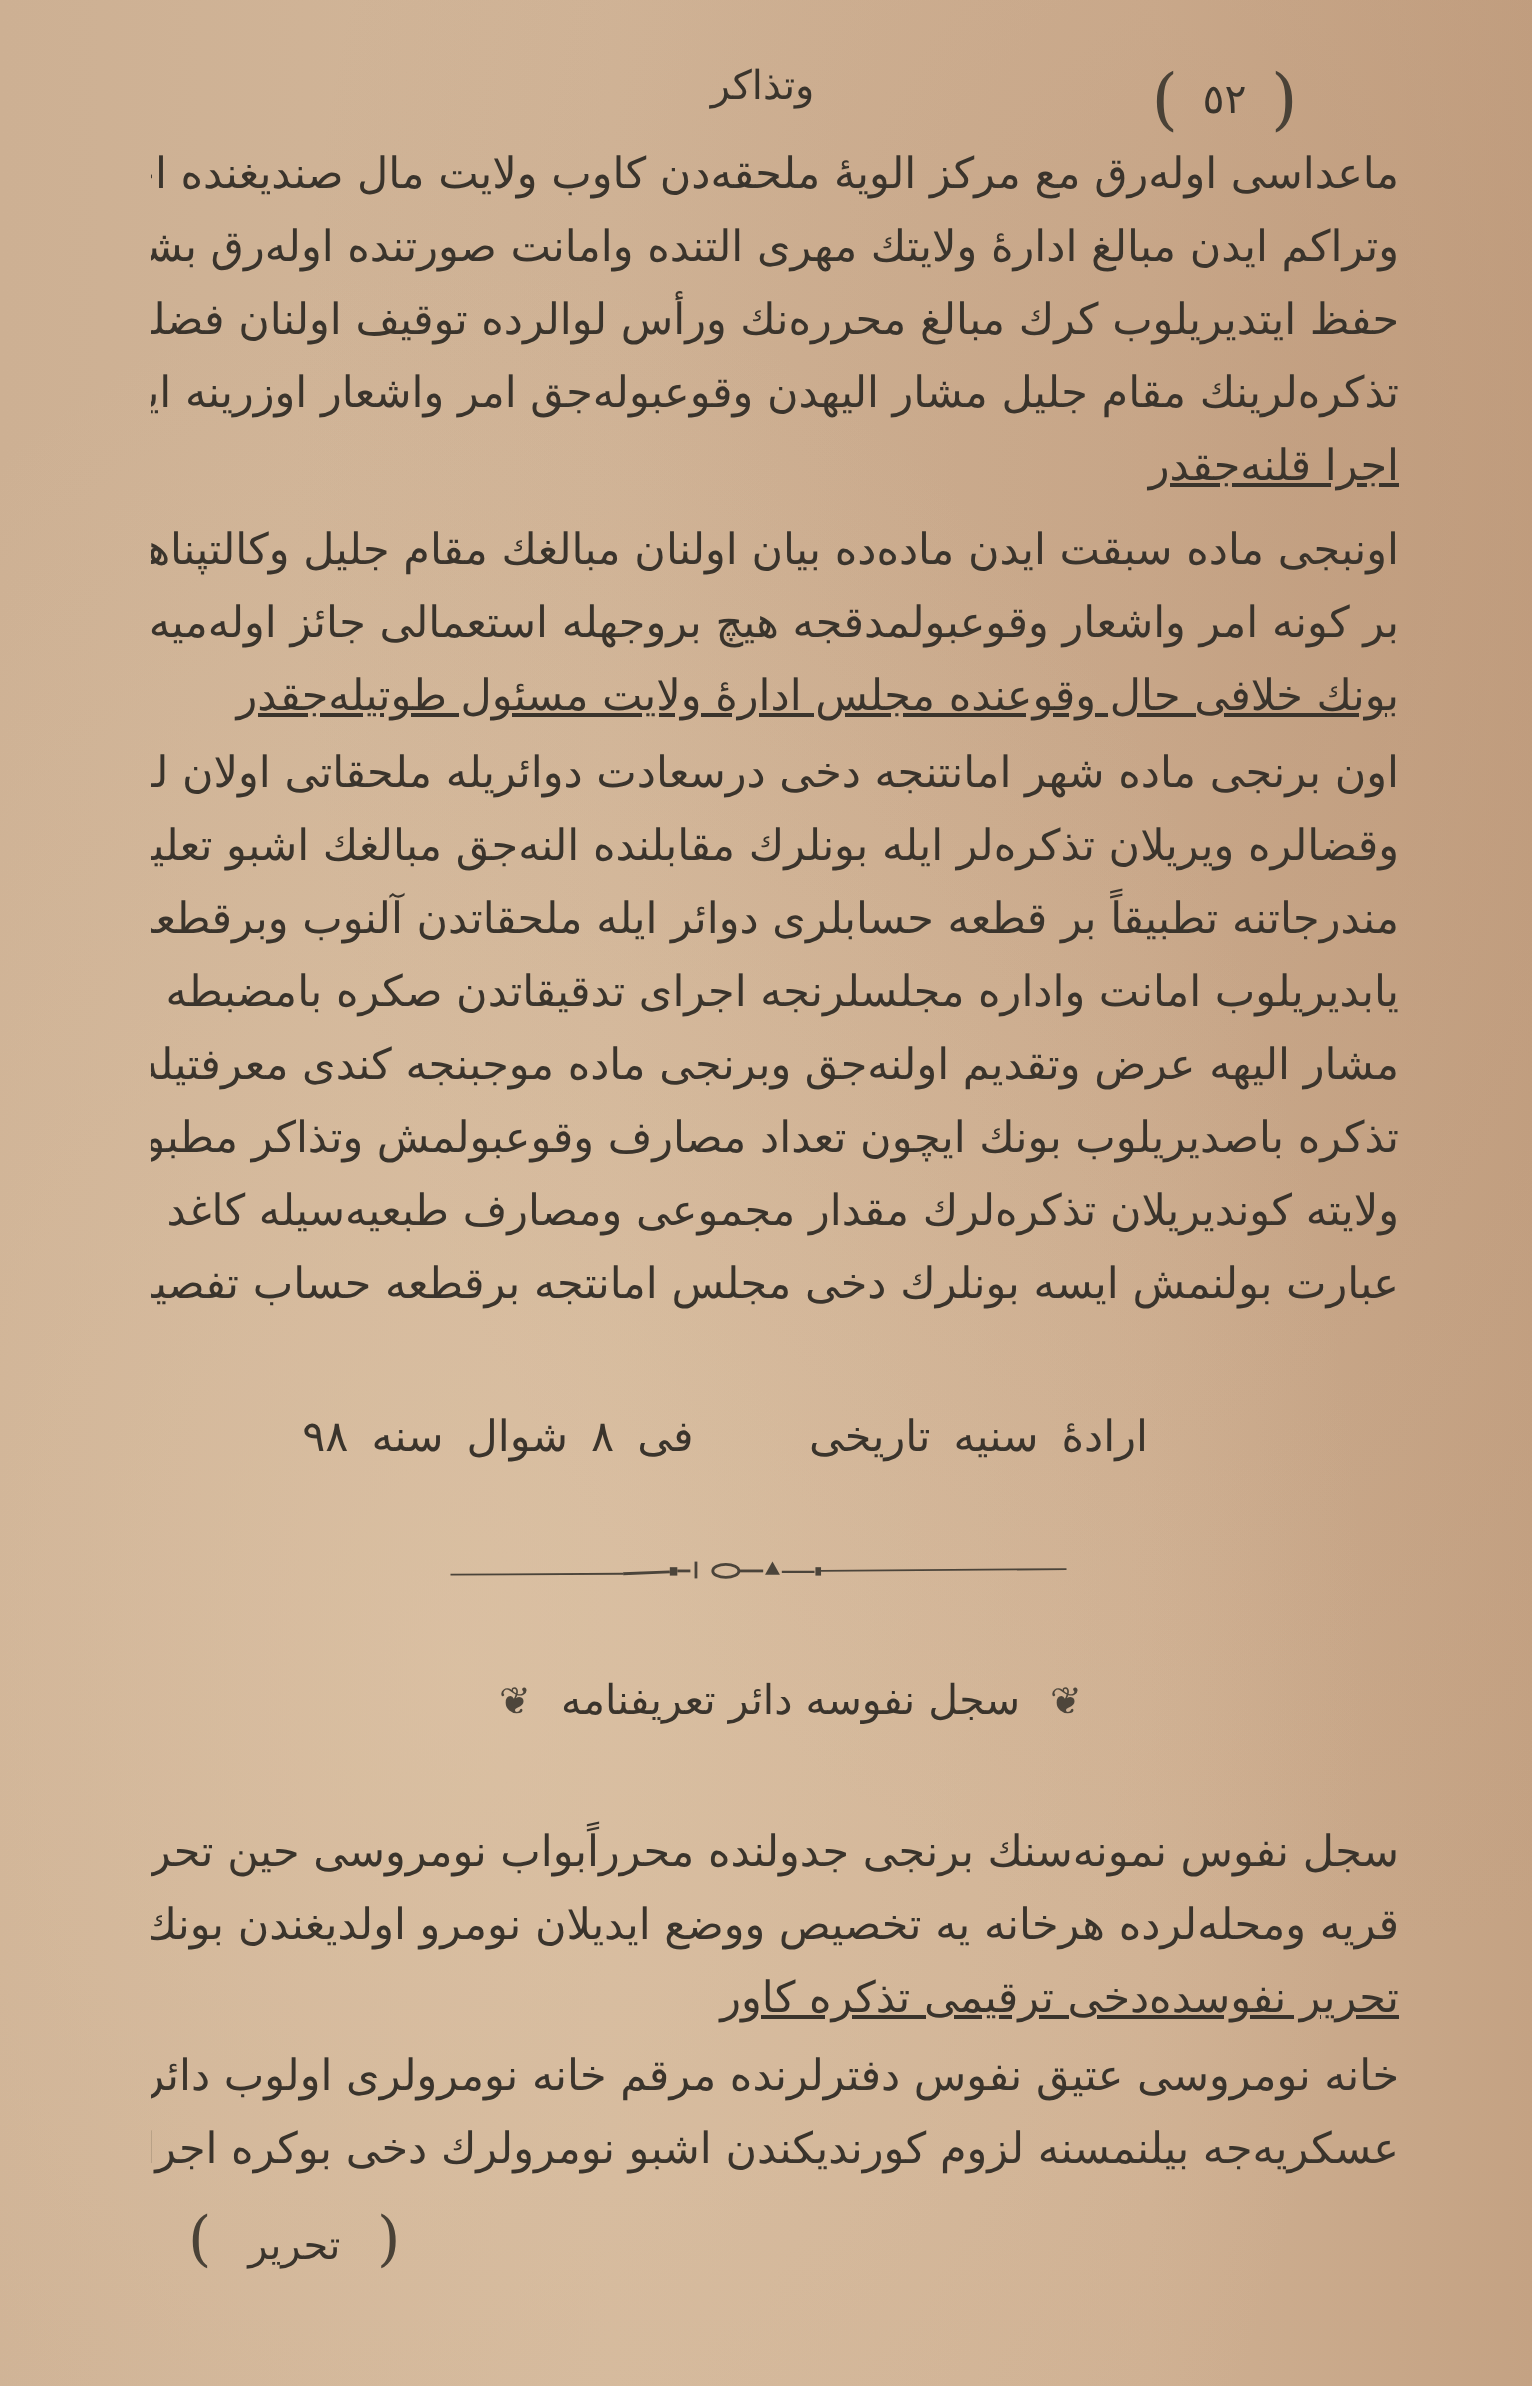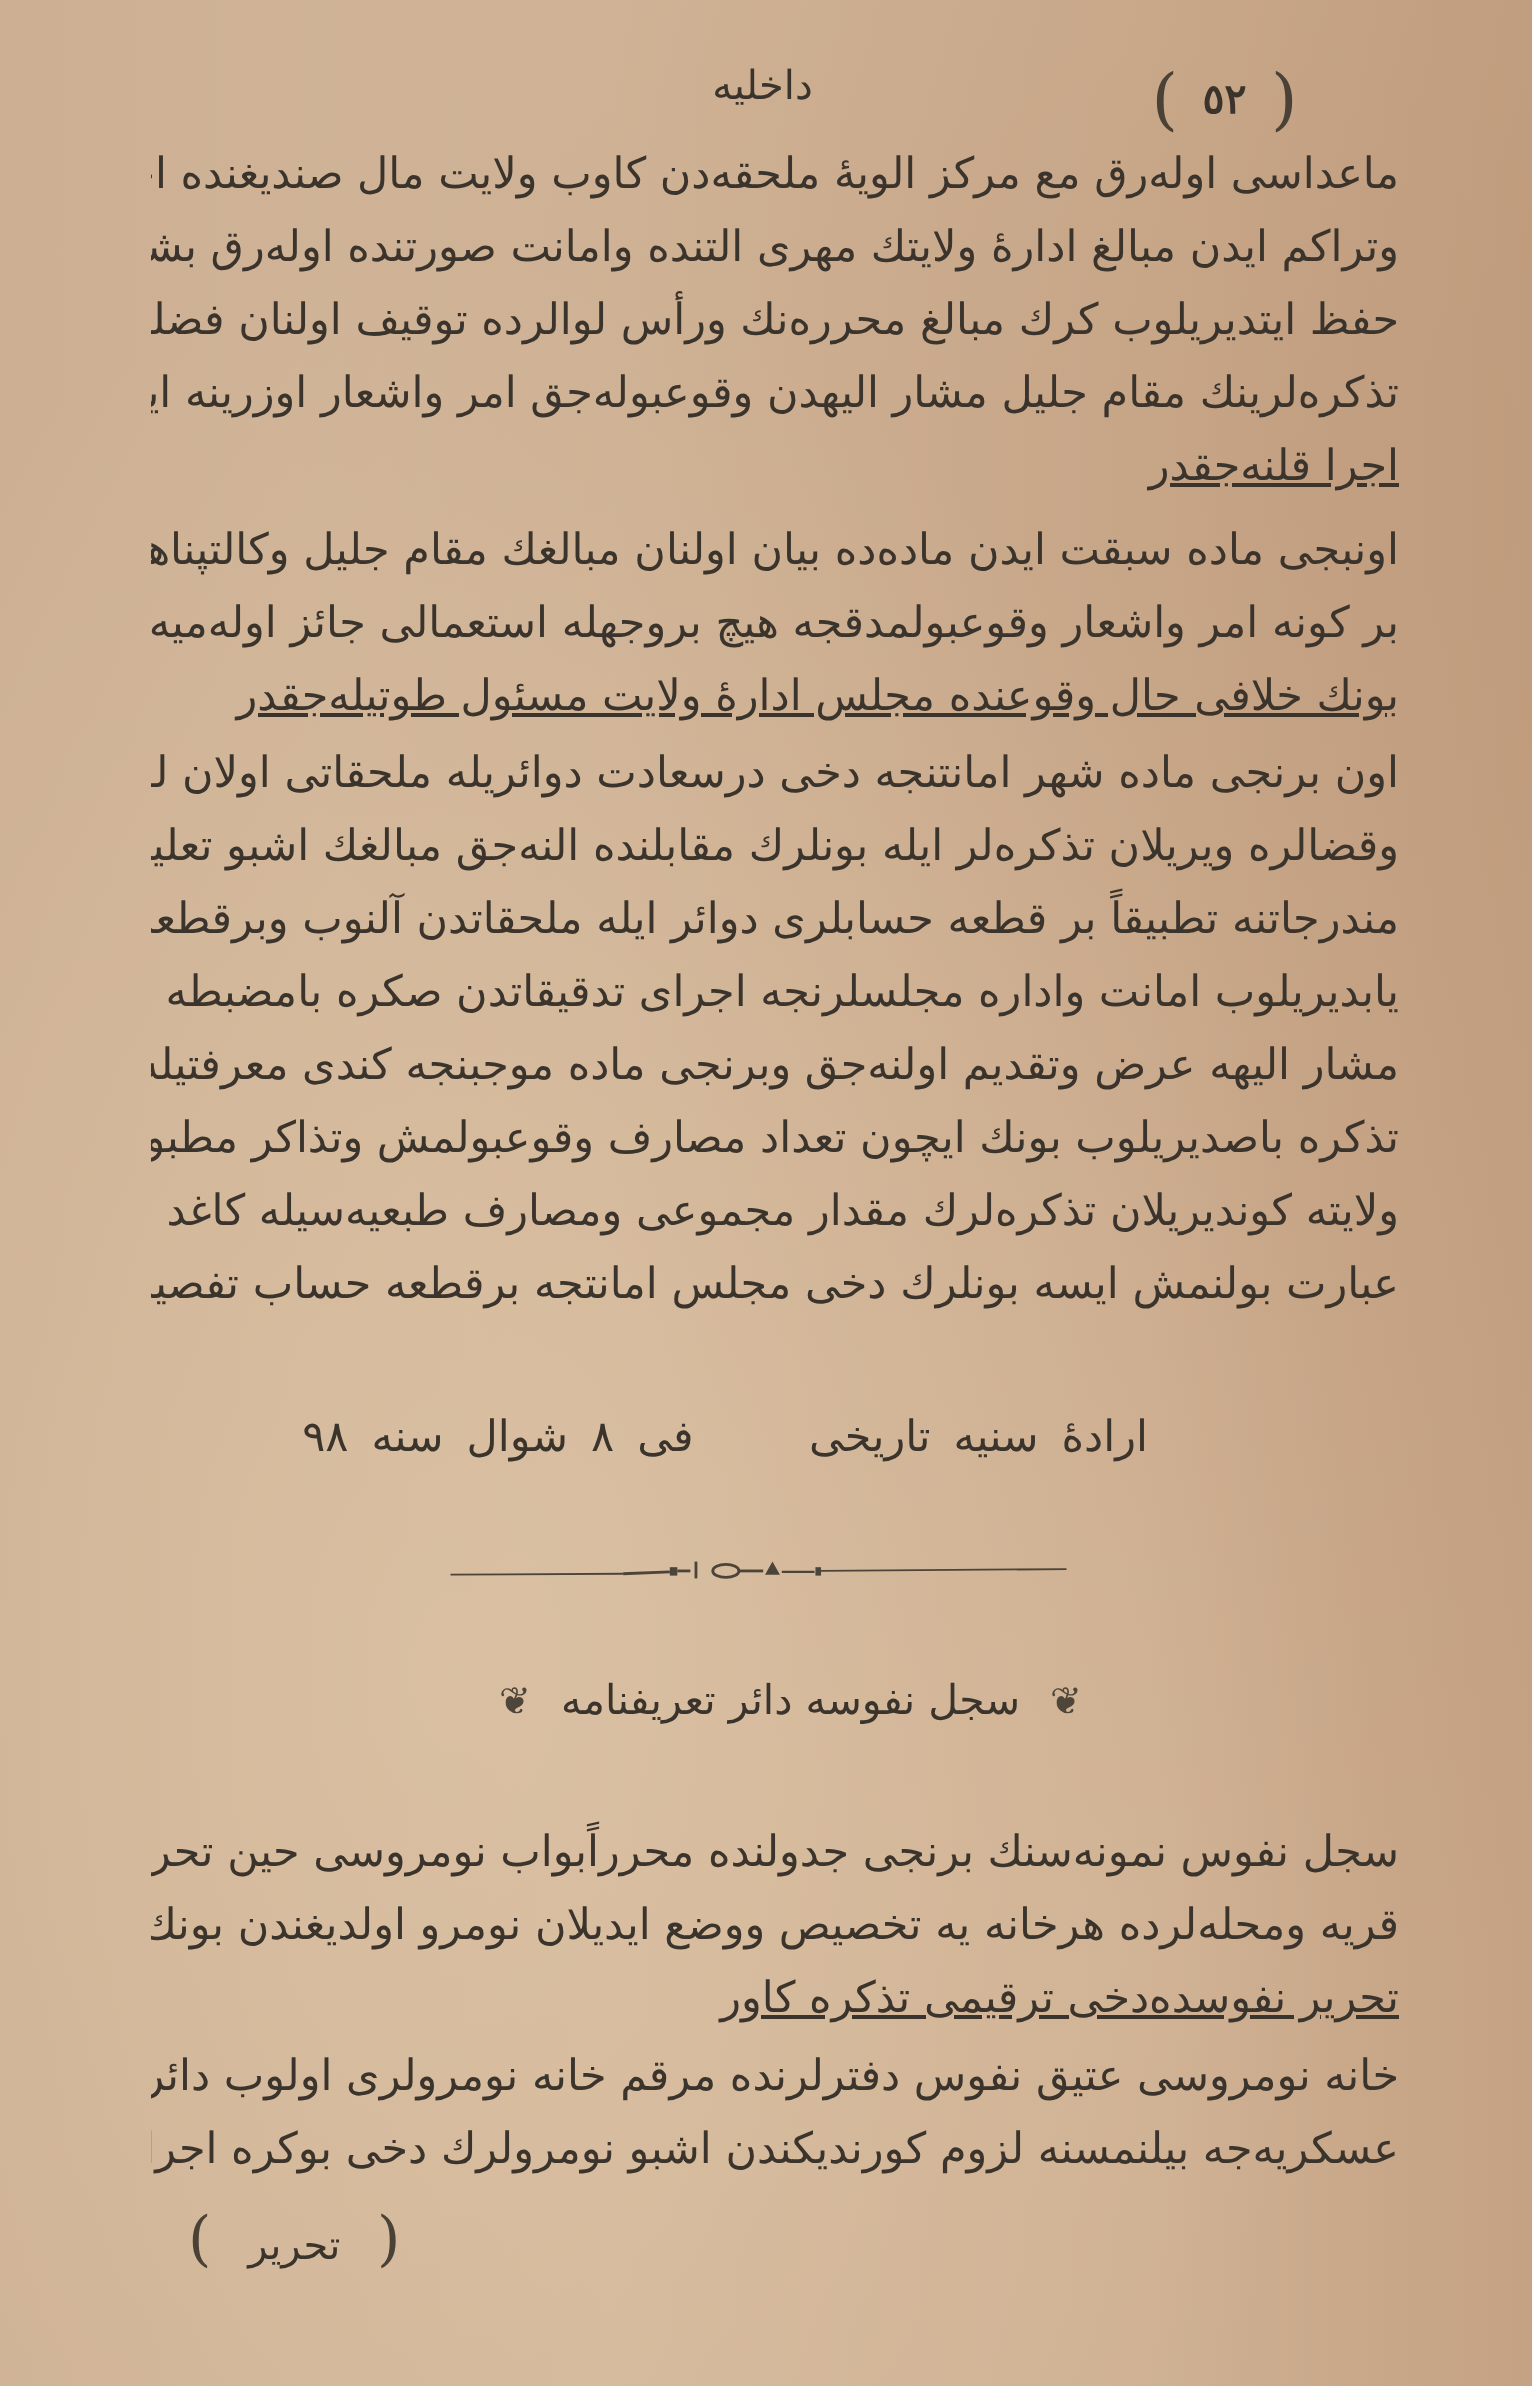--- a/index.html
+++ b/index.html
@@ -44,21 +44,21 @@
       direction: ltr;
     }
     .page-number .paren {
       font-size: 68px;
       font-weight: 300;
       line-height: 1;
       color: #4a4237;
     }
     .page-number .num {
       margin: 0 24.5px;
-      font-weight: bold;
+      font-weight: normal;
     }
     .section-title {
       position: absolute;
       left: 678px;
       top: 5.6px;
       width: 169px;
       text-align: center;
       font-size: 40px;
     }
     .body-block {
@@ -132,21 +132,21 @@
 <body>
 
 <div class="page">
 
   <div class="running-head">
     <div class="page-number">
       <span class="paren">(</span>
       <span class="num">٥٢</span>
       <span class="paren">)</span>
     </div>
-    <div class="section-title">داخليه</div>
+    <div class="section-title">وتذاكر</div>
   </div>
 
   <div class="body-block" style="top:137px;">
     <div class="line">ماعداسى اولەرق مع مركز الويۀ ملحقەدن كاوب ولايت مال صنديغنده اجتماع</div>
     <div class="line">وتراكم ايدن مبالغ ادارۀ ولايتك مهرى التنده وامانت صورتنده اولەرق بشقەجه</div>
     <div class="line">حفظ ايتديريلوب كرك مبالغ محررەنك ورأس لوالرده توقيف اولنان فضله نفوس</div>
     <div class="line">تذكرەلرينك مقام جليل مشار اليهدن وقوعبولەجق امر واشعار اوزرينه ايجابى</div>
     <div class="line short">اجرا قلنەجقدر</div>
   </div>
 

